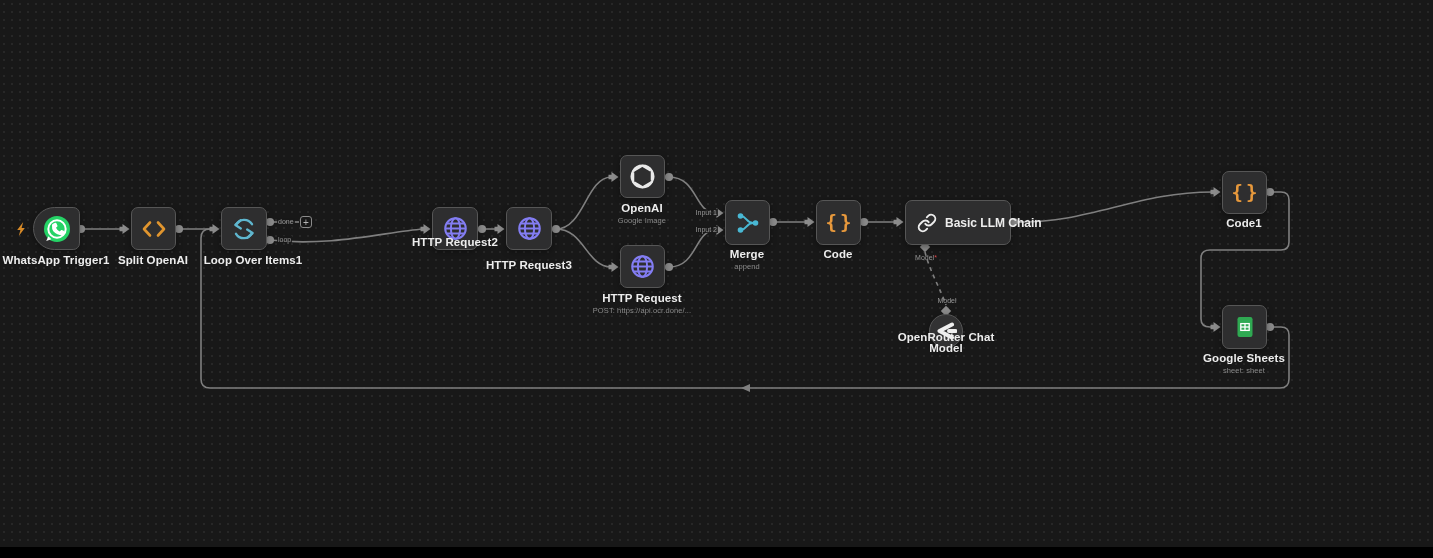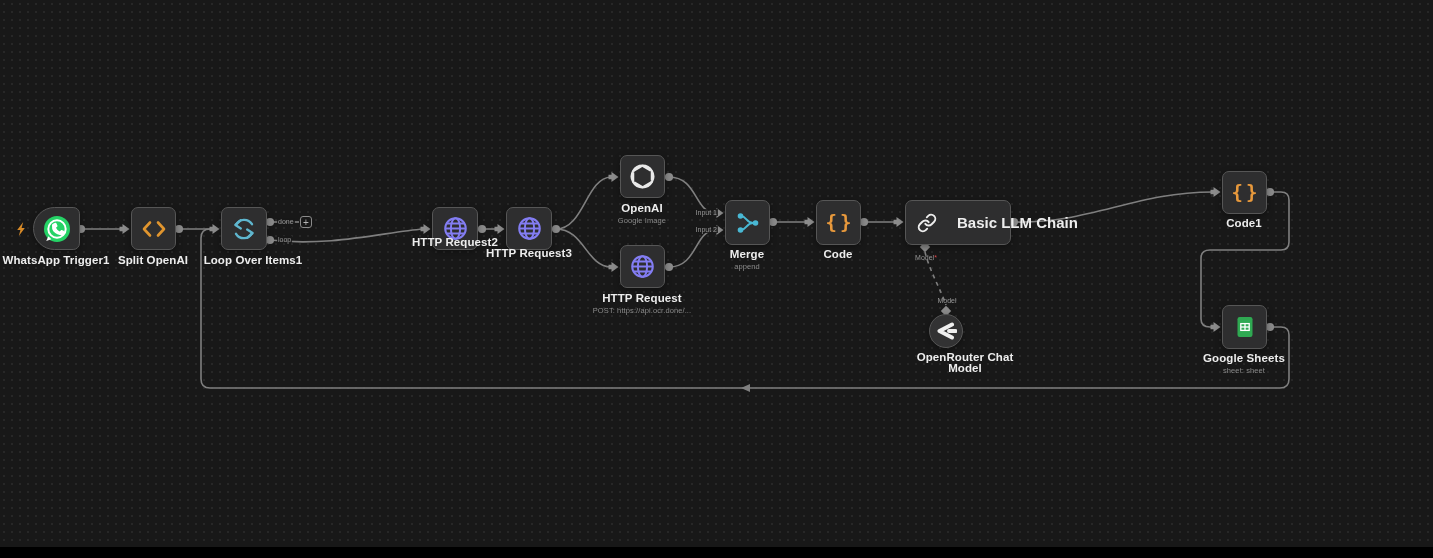--- a/index.html
+++ b/index.html
@@ -19,21 +19,21 @@
   .trigger{border-radius:22px 7px 7px 22px;}
   .round{border-radius:50%;background:#323233;}
   .node-label{position:absolute;text-align:center;color:#ededed;font-size:11.5px;font-weight:600;letter-spacing:.1px;line-height:11px;}
   .node-sub{font-size:7.5px;font-weight:400;color:#8b8b8b;margin-top:3px;line-height:8px;}
   .port-label{
     position:absolute;font-size:7px;color:#989898;line-height:7px;
     background:rgba(24,24,24,.85);padding:0 1px;white-space:nowrap;
   }
   .req{color:#e0484d;}
   .braces{font-family:"DejaVu Sans Mono",monospace;font-weight:700;font-size:19px;color:#e8993c;letter-spacing:3px;margin-right:-3px;line-height:19px;}
-  .llm-title{color:#ededed;font-size:15px;font-weight:600;margin-left:20px;white-space:nowrap;text-align:right;}
+  .llm-title{color:#ededed;font-size:12px;font-weight:600;margin-left:8px;white-space:nowrap;text-align:right;}
   #add-btn{
     position:absolute;left:300px;top:216px;width:12px;height:12px;border:1.2px solid #8b8b8b;
     border-radius:3px;color:#b5b5b5;font-size:10px;line-height:11px;text-align:center;
     box-sizing:border-box;background:#181818;cursor:pointer;
   }
   #bottom-bar{position:absolute;left:0;bottom:0;width:100%;height:11px;background:#000;}
   .icon{display:flex;align-items:center;justify-content:center;}
 </style>
 </head>
 <body>
@@ -169,21 +169,21 @@
         <g stroke="#837df2" stroke-width="2" fill="none">
           <circle r="10.3"></circle>
             <ellipse rx="4.6" ry="10.3"></ellipse>
           <line x1="-10.3" y1="0" x2="10.3" y2="0"></line>
           <line x1="-8.9" y1="-5" x2="8.9" y2="-5"></line>
           <line x1="-8.9" y1="5" x2="8.9" y2="5"></line>
         </g>
       </svg>
     </span>
   </div>
-  <div class="node-label" style="left:464px;top:248px;width:130px;">HTTP Request3</div>
+  <div class="node-label" style="left:464px;top:260px;width:130px;">HTTP Request3</div>
 
   <div class="node" style="left:620px;top:155px;width:45px;height:43px;">
     <span class="icon">
       <svg width="27" height="27" viewBox="-14 -14 28 28">
         <g stroke="#e9e9e9" stroke-width="2.3" fill="none" stroke-linejoin="round">
           <path d="M 0 -11.2 A 11.2 11.2 0 0 1 9.7 -5.6 L 9.7 4.2"></path>
           <path transform="rotate(60)" d="M 0 -11.2 A 11.2 11.2 0 0 1 9.7 -5.6 L 9.7 4.2"></path>
           <path transform="rotate(120)" d="M 0 -11.2 A 11.2 11.2 0 0 1 9.7 -5.6 L 9.7 4.2"></path>
           <path transform="rotate(180)" d="M 0 -11.2 A 11.2 11.2 0 0 1 9.7 -5.6 L 9.7 4.2"></path>
           <path transform="rotate(240)" d="M 0 -11.2 A 11.2 11.2 0 0 1 9.7 -5.6 L 9.7 4.2"></path>
@@ -259,21 +259,21 @@
     <span class="icon">
       <svg width="22" height="18" viewBox="-11 -9 22 18">
         <g stroke="#efefef" stroke-width="4" fill="none" stroke-linecap="round" stroke-linejoin="round">
           <path d="M 3 0 L 9.5 0"></path>
           <path d="M 6 -6.5 L -6.5 0 L 6 6.5"></path>
         </g>
       </svg>
     </span>
   </div>
   <div class="port-label" style="left:916px;top:297px;width:60px;text-align:center;background:none;">Model</div>
-  <div class="node-label" style="left:891px;top:352px;width:110px;line-height:11px;margin-left:19px;">OpenRouter Chat Model</div>
+  <div class="node-label" style="left:891px;top:332px;width:110px;line-height:11px;">OpenRouter Chat Model</div>
 
   <div class="node" style="left:1222px;top:171px;width:45px;height:43px;">
     <span class="braces">{}</span>
   </div>
   <div class="node-label" style="left:1179px;top:218px;width:130px;">Code1</div>
 
   <div class="node" style="left:1222px;top:305px;width:45px;height:44px;">
     <span class="icon">
       <svg width="20" height="24" viewBox="-10 -12 20 24">
         <rect x="-7.5" y="-10" width="15" height="20" rx="2.2" fill="#2fa952"></rect>

